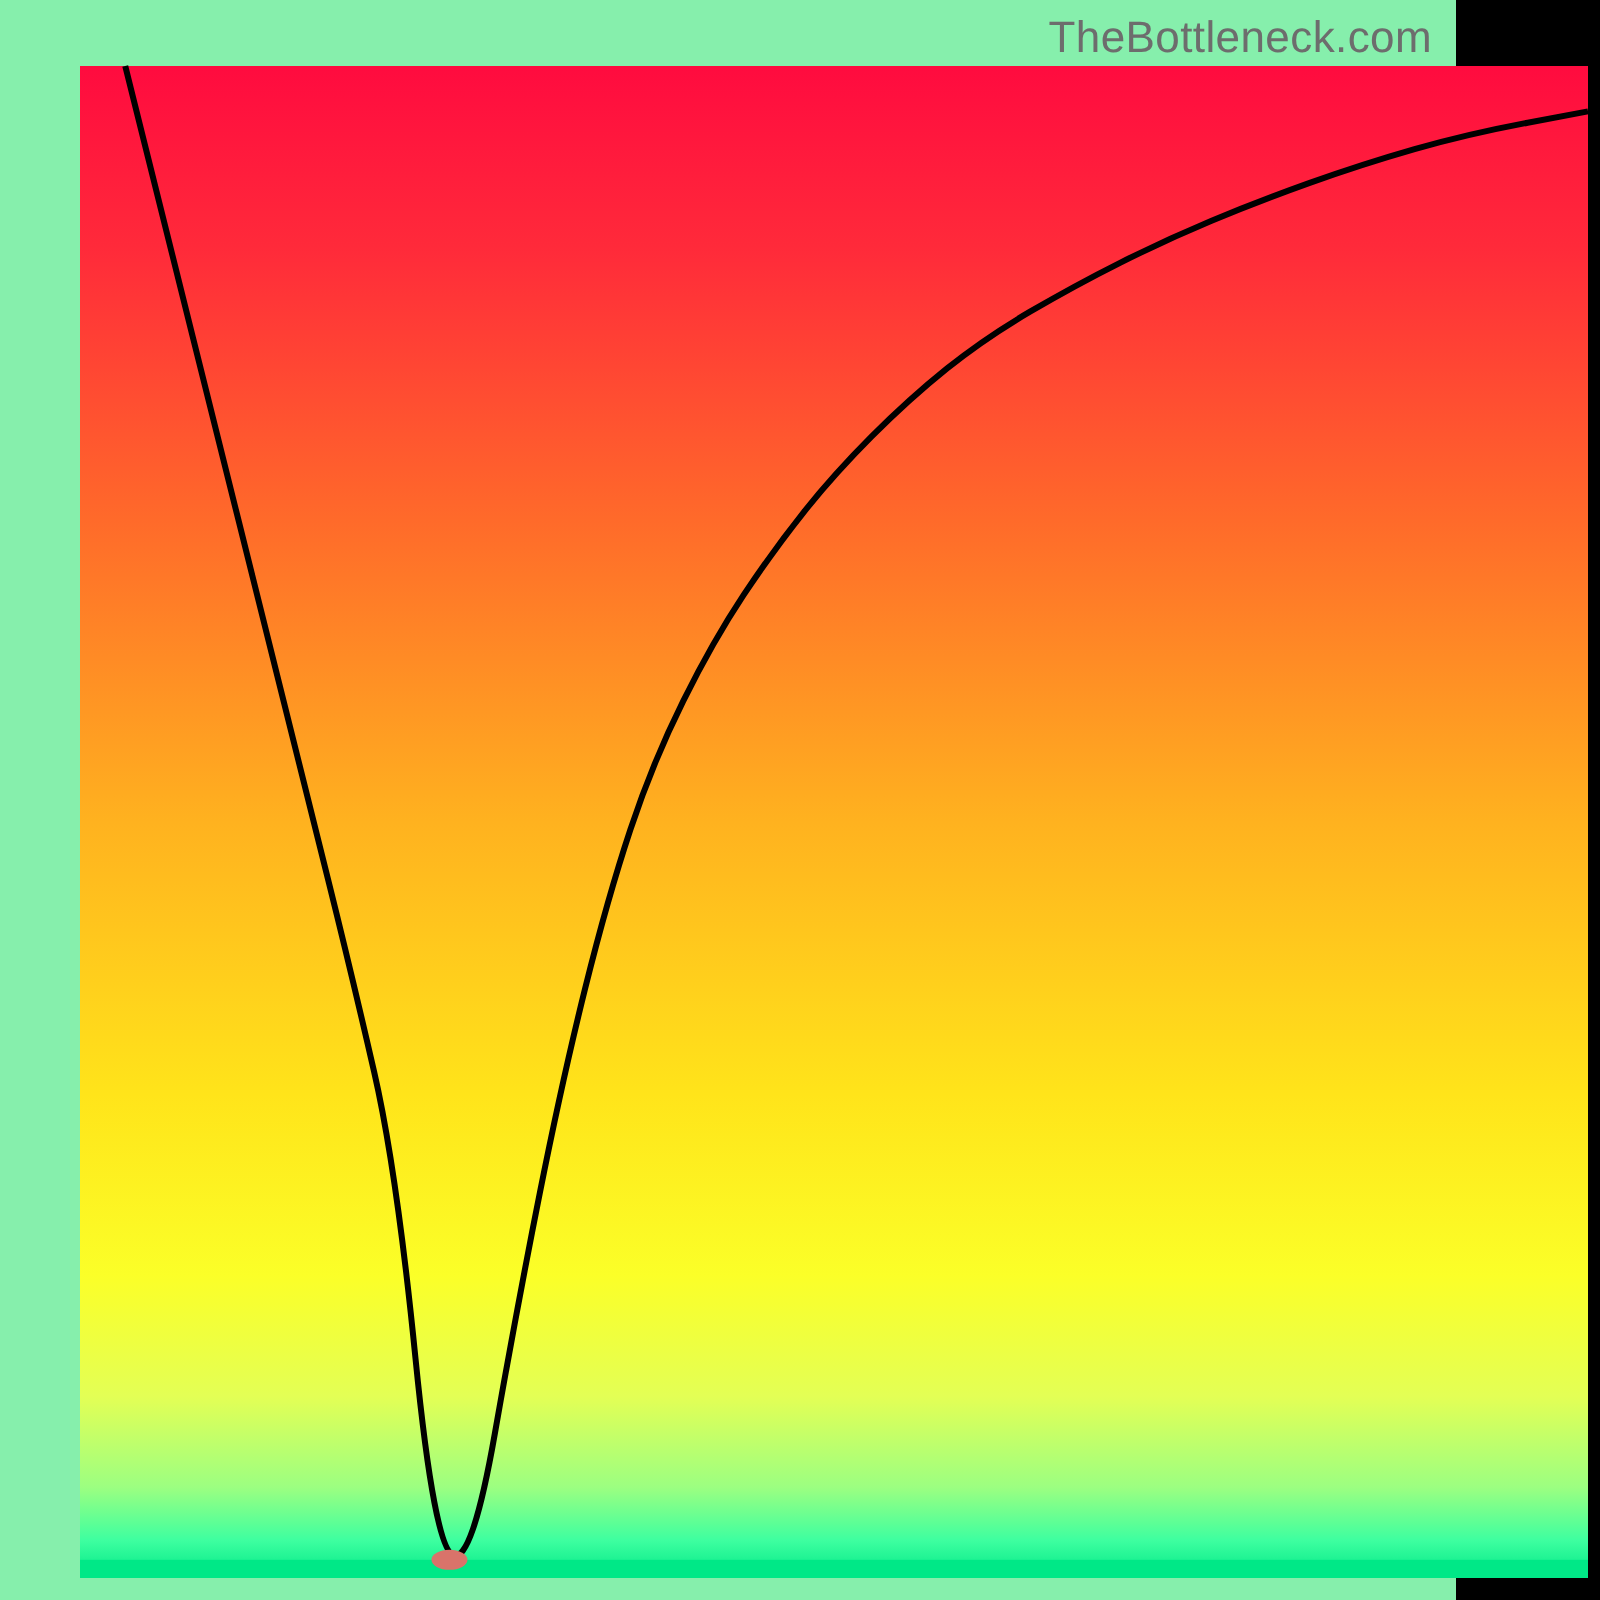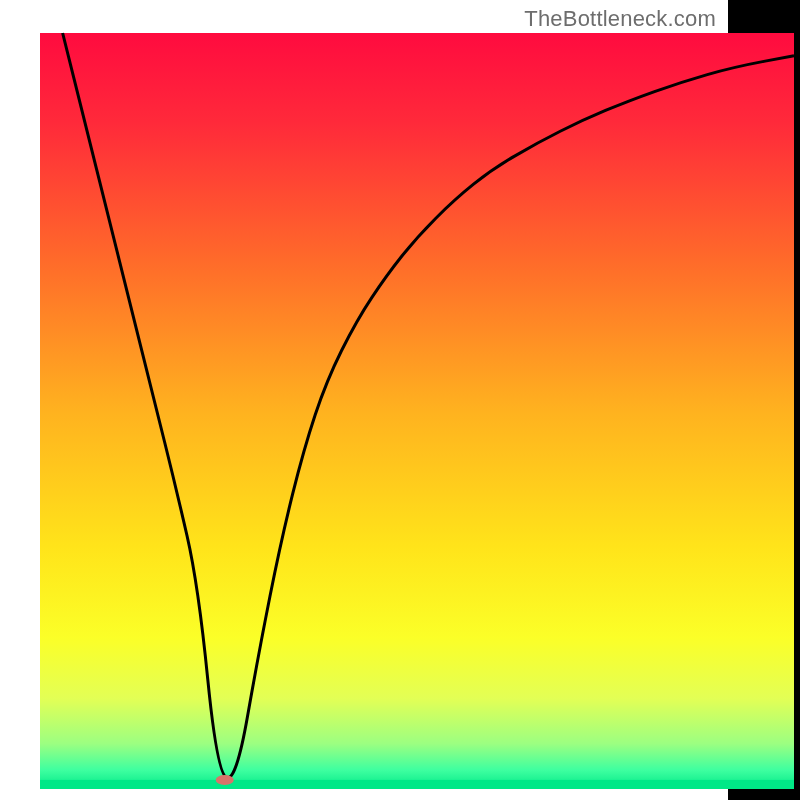--- a/index.html
+++ b/index.html
@@ -7,21 +7,21 @@
     padding: 0;
     width: 800px;
     height: 800px;
     overflow: hidden;
     background: #000;
     font-family: Arial, Helvetica, sans-serif;
   }
   .frame {
     width: 728px;
     height: 800px;
-    background: #ffffff;
+    background: #86efac;
     position: relative;
   }
   .watermark {
     position: absolute;
     top: 6px;
     right: 12px;
     color: #6d6d6d;
     font-size: 22px;
     font-weight: 500;
     letter-spacing: 0.2px;

